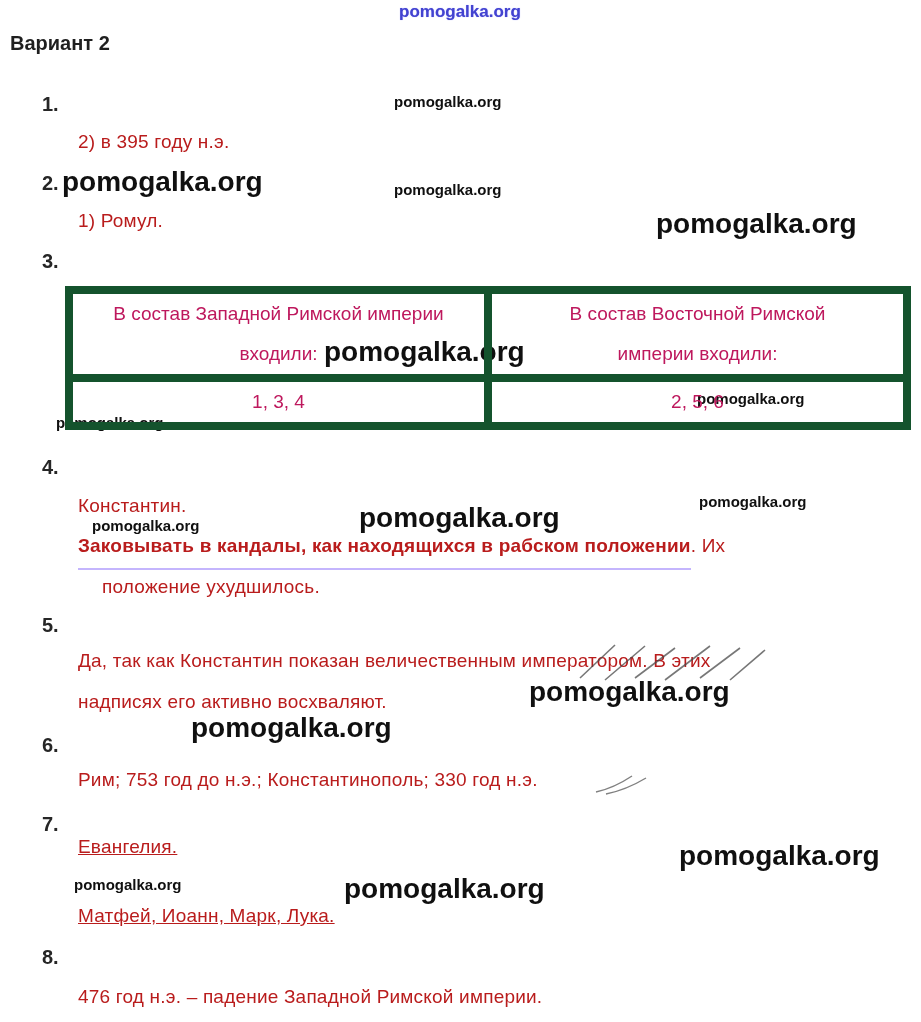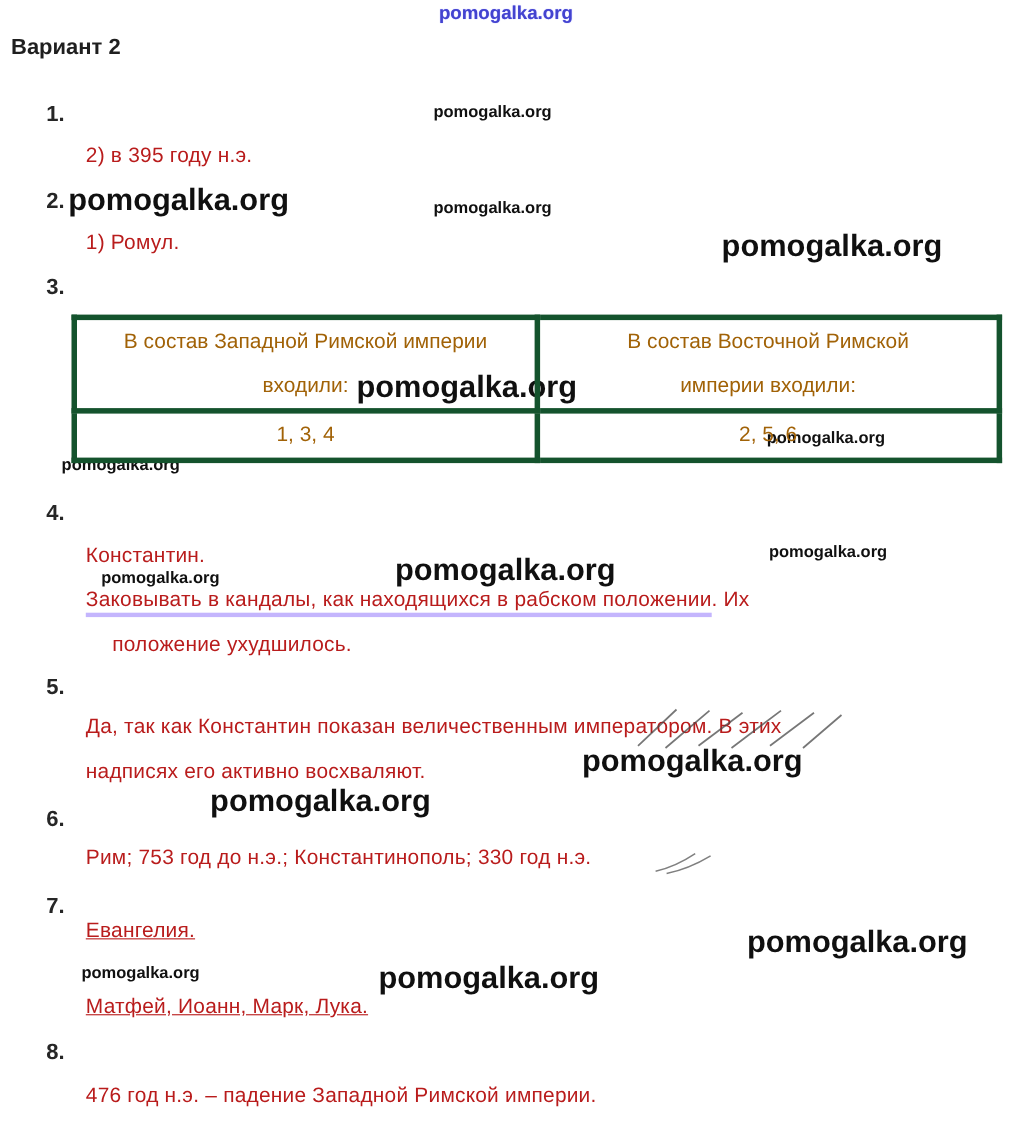--- a/index.html
+++ b/index.html
@@ -44,32 +44,33 @@
   }
   .answer-table {
     position: absolute;
     left: 65px;
     top: 286px;
     width: 846px;
     border-collapse: collapse;
     table-layout: fixed;
   }
   .answer-table td {
-    border: 5px solid #14532d;
+    border: 8px solid #14532d;
     text-align: center;
     font-size: 19px;
-    color: #a16207;
+    color: #be185d;
     padding: 0;
   }
   .answer-table .hdr-cell { height: 78px; vertical-align: middle; }
   .answer-table .hdr-line { line-height: 40px; }
   .answer-table .val-cell { height: 40px; vertical-align: middle; }
   .underlined {
-    border-bottom: 4px solid #c4b5fd;
-    padding-bottom: 1px;
+    border-bottom: 2px solid #c4b5fd;
+    padding-bottom: 12px;
+    font-weight: bold;
   }
   .scribble { position: absolute; }
 </style>
 </head>
 <body>
 
 <div class="page">
 
   <div class="wm wm-blue" style="left:399px; top:2px;">pomogalka.org</div>
   <div class="wm wm-sm" style="left:394px; top:93px;">pomogalka.org</div>

